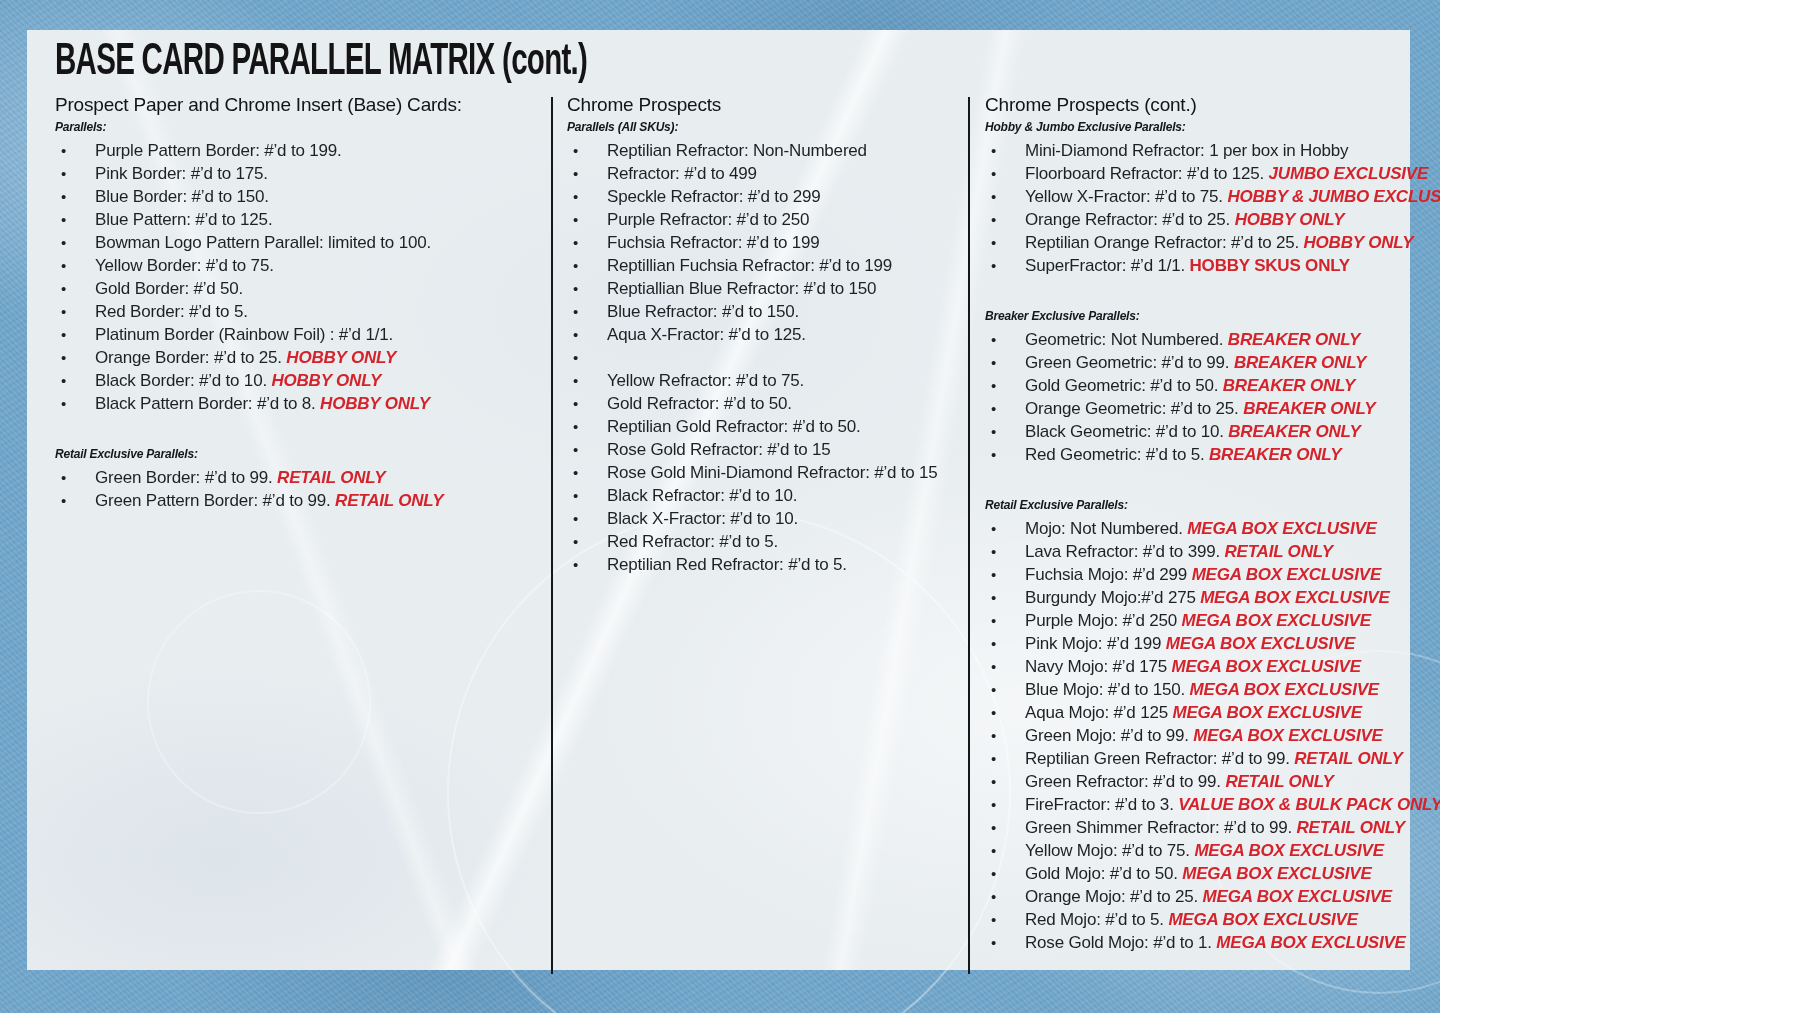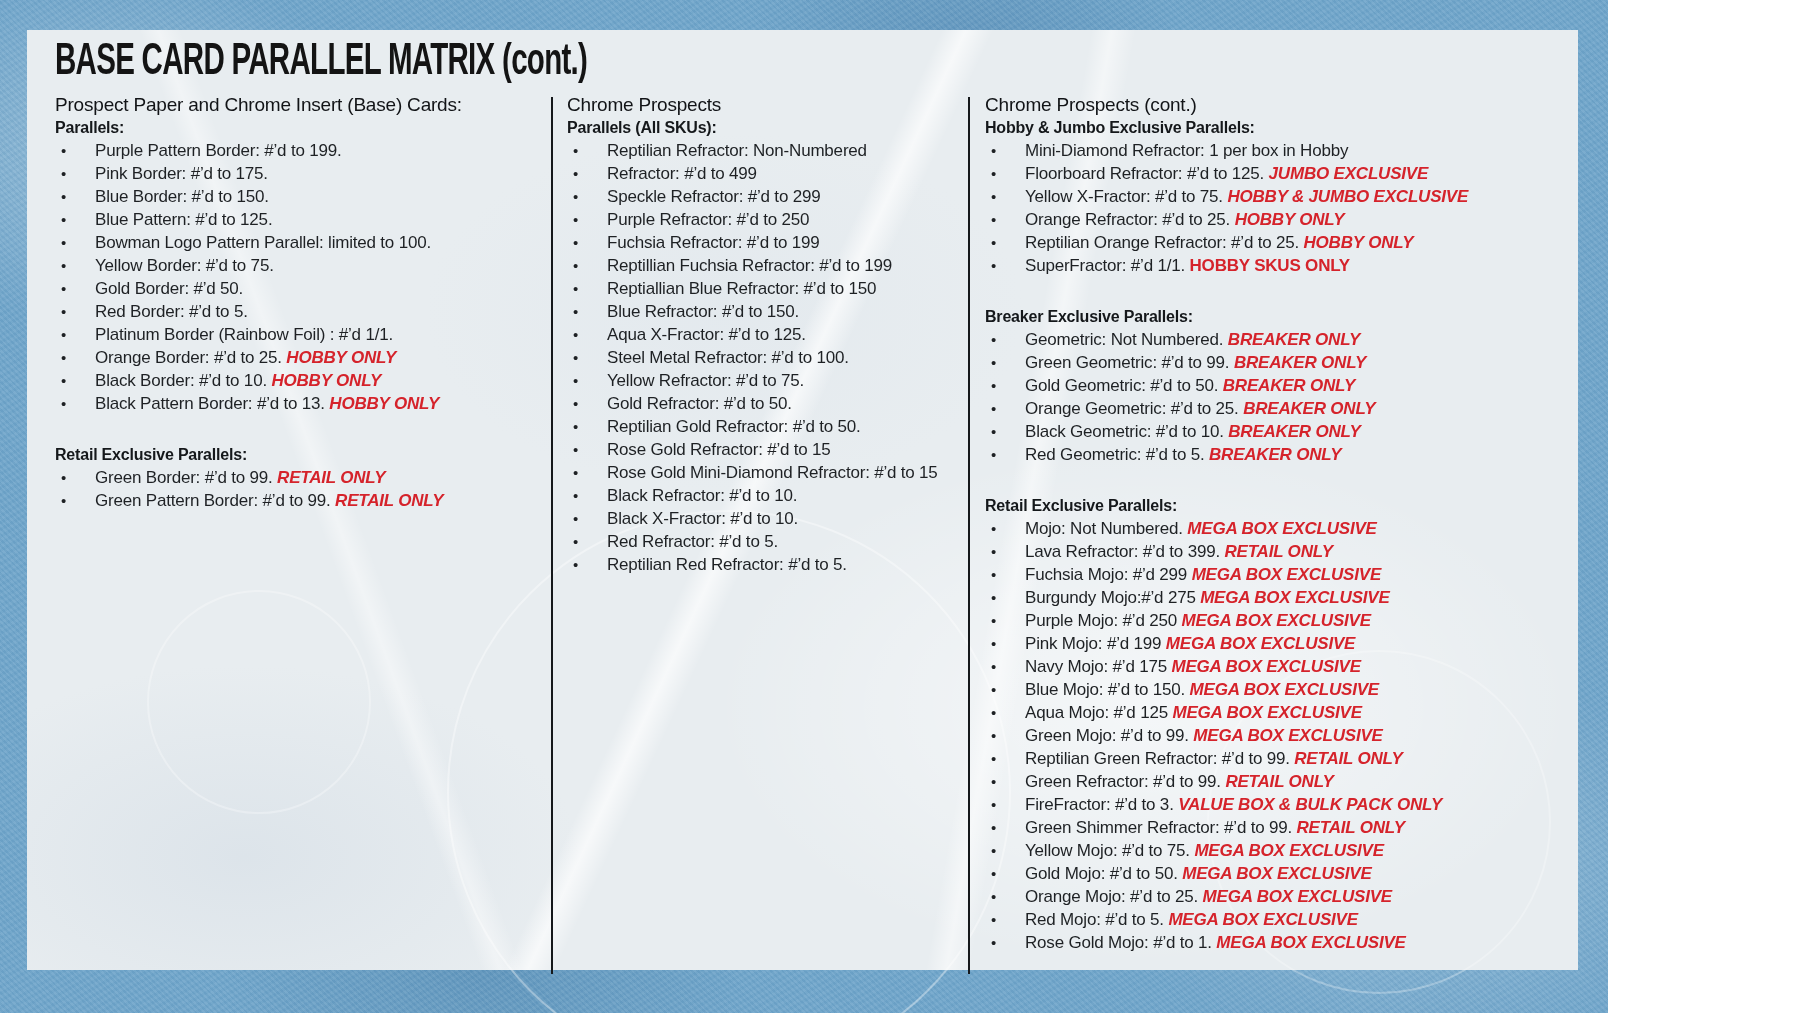--- a/index.html
+++ b/index.html
@@ -1,18 +1,18 @@
 <!DOCTYPE html>
 <html><head>
 <meta charset="utf-8">
 <style>
   html,body{margin:0;padding:0;}
   body{font-family:"Liberation Sans","DejaVu Sans",sans-serif;}
   .sheet{
-    position:relative;width:1608px;height:1013px;overflow:hidden;
+    position:relative;width:1440px;height:1013px;overflow:hidden;
     background-color:#6fa5ca;
     background-image:
       repeating-linear-gradient(45deg, rgba(255,255,255,.05) 0 2px, rgba(64,115,156,.07) 2px 4px),
       repeating-linear-gradient(-30deg, rgba(255,255,255,.04) 0 3px, rgba(80,130,170,.05) 3px 6px),
       radial-gradient(ellipse 420px 300px at 8% 15%, rgba(255,255,255,.28), transparent 60%),
       radial-gradient(ellipse 520px 340px at 88% 85%, rgba(255,255,255,.22), transparent 60%),
       radial-gradient(ellipse 340px 220px at 60% 5%, rgba(70,120,165,.35), transparent 65%),
       radial-gradient(ellipse 400px 260px at 30% 95%, rgba(66,118,160,.33), transparent 65%);
   }
   .panel{
@@ -35,21 +35,21 @@
     display:inline-block;font-size:41px;font-weight:800;color:#141414;
     letter-spacing:-1px;transform:scale(.72,1.08);transform-origin:0 50%;
   }
   .divider{position:absolute;top:97px;width:2px;height:877px;background:#15181b;}
   .dv1{left:551px;} .dv2{left:968px;} .dv3{left:1704px;}
   .col{position:absolute;top:93px;color:#1e2124;}
   .col1{left:55px;width:485px;}
   .col2{left:567px;width:390px;}
   .col3{left:985px;width:708px;}
   .col-heading{font-size:19px;font-weight:400;line-height:23px;color:#121417;letter-spacing:-.2px;}
-  .sub-heading{font-size:16px;font-weight:700;line-height:23px;color:#15181b;letter-spacing:-.2px;}
+  .sub-heading{font-size:12px;font-weight:700;font-style:italic;line-height:23px;color:#15181b;letter-spacing:-.2px;}
   .sub-heading.gap{margin-top:28px;}
   .item{display:flex;line-height:23px;font-size:17px;letter-spacing:-.2px;}
   .bullet{flex:0 0 34px;padding-left:6px;font-size:15px;color:#1e2124;}
   .txt{flex:1;}
   .tag{color:#d5232b;font-weight:700;font-style:italic;}
   .tag.upright{font-style:normal;}
 </style>
 </head>
 <body>
 
@@ -110,21 +110,21 @@
       <div class="item">
         <span class="bullet">•</span>
         <span class="txt"><span>Orange Border: #’d to 25.</span><span class="tag"> HOBBY ONLY</span></span>
       </div>
       <div class="item">
         <span class="bullet">•</span>
         <span class="txt"><span>Black Border: #’d to 10.</span><span class="tag"> HOBBY ONLY</span></span>
       </div>
       <div class="item">
         <span class="bullet">•</span>
-        <span class="txt"><span>Black Pattern Border: #’d to 13.</span><span class="tag"> HOBBY ONLY</span></span>
+        <span class="txt"><span>Black Pattern Border: #’d to 8.</span><span class="tag"> HOBBY ONLY</span></span>
       </div>
       <div class="sub-heading gap">Retail Exclusive Parallels:</div>
       <div class="item">
         <span class="bullet">•</span>
         <span class="txt"><span>Green Border: #’d to 99.</span><span class="tag"> RETAIL ONLY</span></span>
       </div>
       <div class="item">
         <span class="bullet">•</span>
         <span class="txt"><span>Green Pattern Border: #’d to 99.</span><span class="tag"> RETAIL ONLY</span></span>
       </div>
@@ -163,21 +163,20 @@
       <div class="item">
         <span class="bullet">•</span>
         <span class="txt"><span>Blue Refractor: #’d to 150.</span></span>
       </div>
       <div class="item">
         <span class="bullet">•</span>
         <span class="txt"><span>Aqua X-Fractor: #’d to 125.</span></span>
       </div>
       <div class="item">
         <span class="bullet">•</span>
-        <span class="txt"><span>Steel Metal Refractor: #’d to 100.</span></span>
       </div>
       <div class="item">
         <span class="bullet">•</span>
         <span class="txt"><span>Yellow Refractor: #’d to 75.</span></span>
       </div>
       <div class="item">
         <span class="bullet">•</span>
         <span class="txt"><span>Gold Refractor: #’d to 50.</span></span>
       </div>
       <div class="item">

